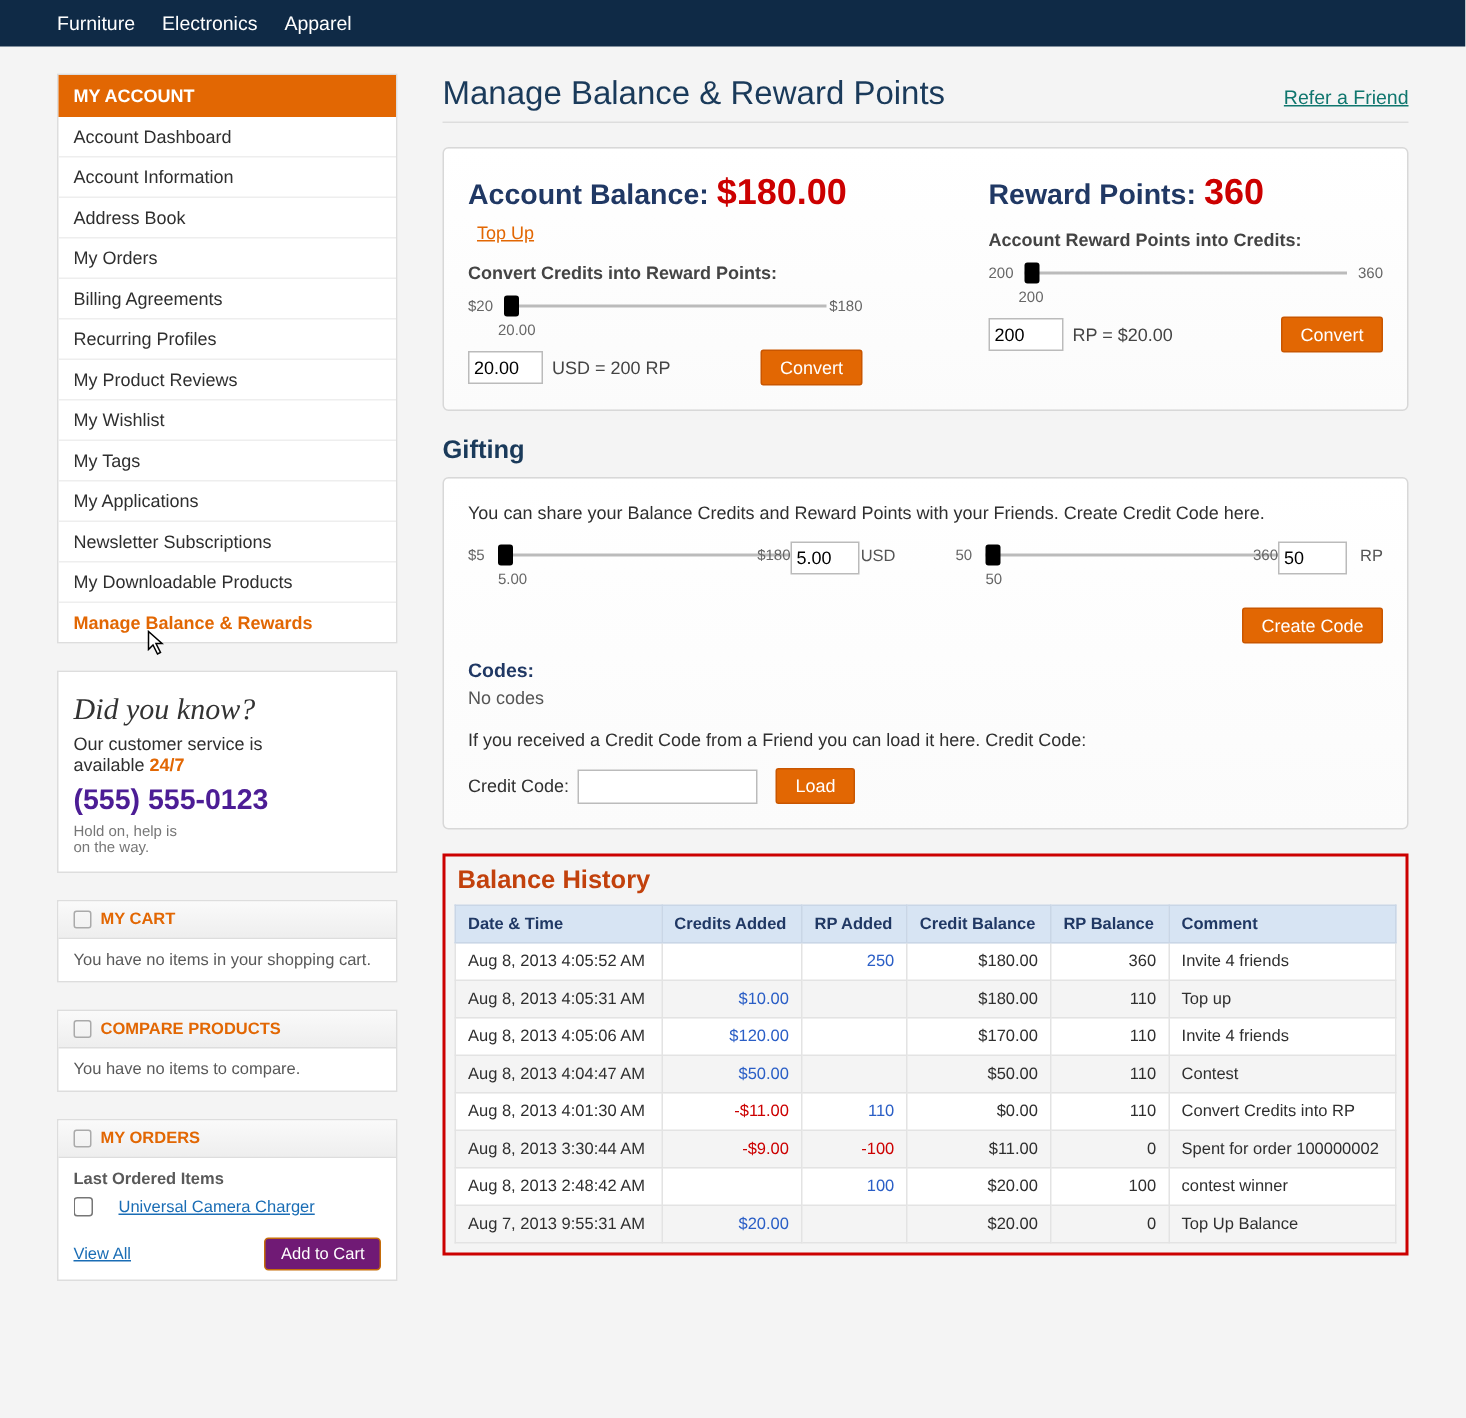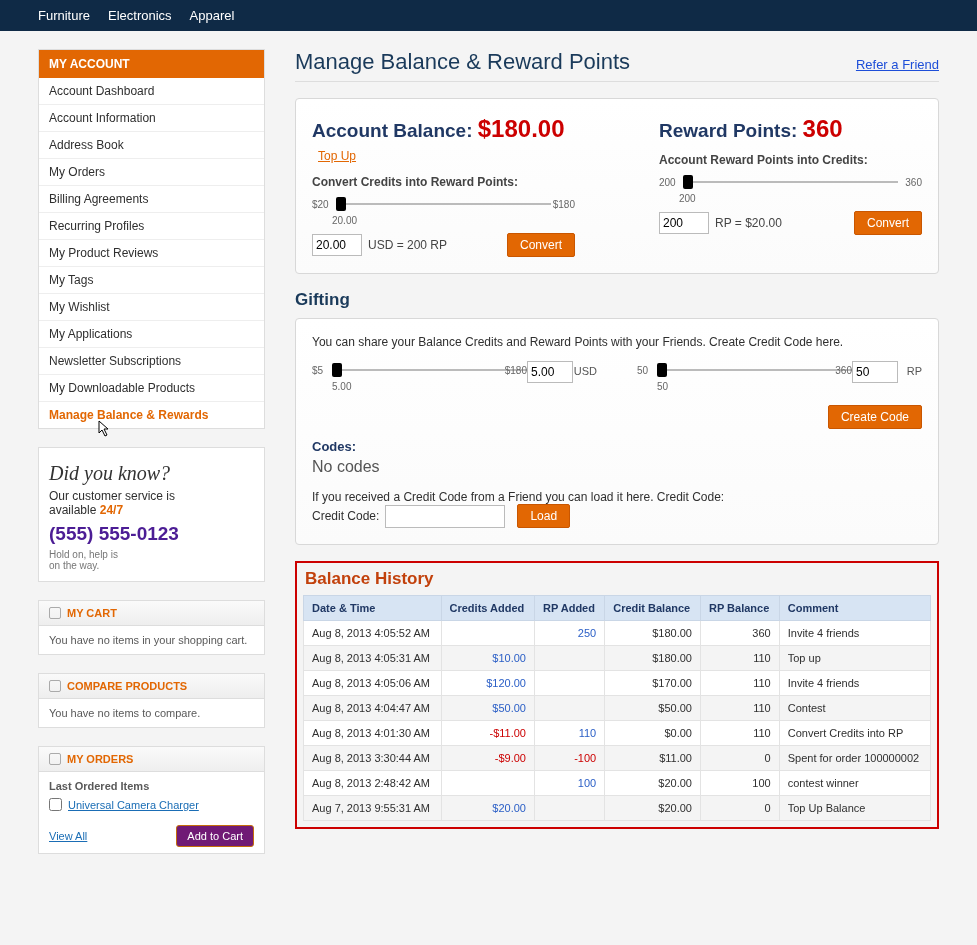--- a/index.html
+++ b/index.html
@@ -19,21 +19,21 @@
   .navlist a.current { color: #e26703; font-weight: bold; position: relative; }
   .cursor { position: absolute; top: 18px; left: 56px; pointer-events: none; }
   .promo { border: 1px solid #ddd; background: #fff; padding: 14px 10px 10px; margin-bottom: 18px; }
   .promo h3 { font-family: Georgia, serif; font-size: 20px; color: #333; font-weight: normal; font-style: italic; }
   .promo p { font-size: 12px; margin-top: 4px; }
   .promo .phone { color: #4c1d95; font-size: 19px; font-weight: bold; margin-top: 6px; }
   .promo .small { font-size: 10px; color: #777; margin-top: 4px; }
   .main { flex: 1; min-width: 0; }
   .titlerow { display: flex; justify-content: space-between; align-items: baseline; border-bottom: 1px solid #ddd; padding-bottom: 6px; margin-bottom: 16px; }
   .titlerow h1 { font-size: 22px; color: #1a3a5a; font-weight: normal; }
-  .titlerow a { color: #1d4ed8; text-decoration: underline; font-size: 13px; }
+  .titlerow a { color: #0f766e; text-decoration: underline; font-size: 13px; }
   .box { border: 1px solid #d8d8d8; border-radius: 4px; background: linear-gradient(#fff,#fbfbfb); padding: 16px; margin-bottom: 16px; }
   .balance-row { display: flex; gap: 84px; }
   .balance-col { flex: 1; }
   .balance-head { font-size: 19px; color: #203864; font-weight: bold; margin-bottom: 10px; }
   .balance-head .val { color: #c00; font-size: 24px; }
   .balance-head .val2 { color: #c00; font-size: 24px; }
   .topup { color: #e26703; font-size: 12px; text-decoration: underline; margin-left: 6px; font-weight: normal; }
   .convert-label { font-size: 12px; font-weight: bold; color: #444; margin-bottom: 4px; }
   .slider { position: relative; height: 34px; margin-bottom: 6px; }
   .slider .track { position: absolute; top: 10px; left: 24px; right: 24px; height: 2px; background: #bbb; }
@@ -47,22 +47,22 @@
   .btn { background: #e26703; color: #fff; border: 1px solid #c95600; padding: 4px 12px; font-size: 12px; cursor: pointer; border-radius: 2px; margin-left: auto; }
   h2.section { font-size: 17px; color: #1a3a5a; font-weight: bold; margin-bottom: 8px; }
   .gift-sliders { display: flex; gap: 40px; align-items: flex-start; margin: 10px 0 6px; }
   .gift-sliders .slider { flex: 1; }
   .gift-sliders .slider .track { left: 20px; right: 70px; }
   .gift-sliders .slider .handle { left: 20px; }
   .gift-sliders input { width: 46px; padding: 3px; border: 1px solid #bbb; font-size: 12px; position:absolute; right: 24px; top: 2px; }
   .gift-sliders .unit { position: absolute; right: 0; top: 6px; font-size: 11px; color: #555; }
   .create-row { text-align: right; }
   .codes { margin-top: 10px; font-size: 13px; font-weight: bold; color: #203864; }
-  .nocodes { margin-top: 4px; font-size: 16px; color: #555; }
-  .credit-input { display: flex; align-items: center; gap: 6px; }
+  .nocodes { margin-top: 4px; font-size: 12px; color: #555; }
+  .credit-input { margin-top: 12px; display: flex; align-items: center; gap: 6px; }
   .credit-input input { width: 120px; padding: 3px; border: 1px solid #bbb; }
   .history-wrap { border: 2px solid #c00; padding: 4px 6px 6px; }
   .history-title { font-size: 17px; color: #c2410c; font-weight: bold; margin: 2px 0 6px 2px; }
   table.history { width: 100%; border-collapse: collapse; font-size: 11px; }
   table.history th { background: #d7e4f3; border: 1px solid #c9d6e6; padding: 6px 8px; text-align: left; color: #203864; }
   table.history td { border: 1px solid #e3e3e3; padding: 6px 8px; background: #fff; }
   table.history tr:nth-child(even) td { background: #f4f4f4; }
   table.history td.num { text-align: right; }
   .blue { color: #2a5ec6; }
   .red { color: #c00; }
@@ -101,24 +101,24 @@
           <li>
             <a href="#">Billing Agreements</a>
           </li>
           <li>
             <a href="#">Recurring Profiles</a>
           </li>
           <li>
             <a href="#">My Product Reviews</a>
           </li>
           <li>
+            <a href="#">My Wishlist</a>
+          </li>
+          <li>
             <a href="#">My Tags</a>
-          </li>
-          <li>
-            <a href="#">My Wishlist</a>
           </li>
           <li>
             <a href="#">My Applications</a>
           </li>
           <li>
             <a href="#">Newsletter Subscriptions</a>
           </li>
           <li>
             <a href="#">My Downloadable Products</a>
           </li>
@@ -153,21 +153,21 @@
       <div class="panel-body">You have no items to compare.</div>
     </div>
 
     <div class="panel">
       <div class="panel-head-gray">
           <span class="icon"></span>
           <span>MY ORDERS</span>
         </div>
       <div class="panel-body">
         <b>Last Ordered Items</b>
-        <div style="margin-top:6px;display:flex;gap:6px;align-items:center;">
+        <div style="margin-top:6px;display:flex;gap:17px;align-items:center;">
           <input type="checkbox" style="">
           <a href="#" class="link-orange">Universal Camera Charger</a>
         </div>
       </div>
       <div class="viewall-row">
         <a href="#" class="viewall">View All</a>
         <button class="btn-sm">Add to Cart</button>
       </div>
     </div>
   </div>

